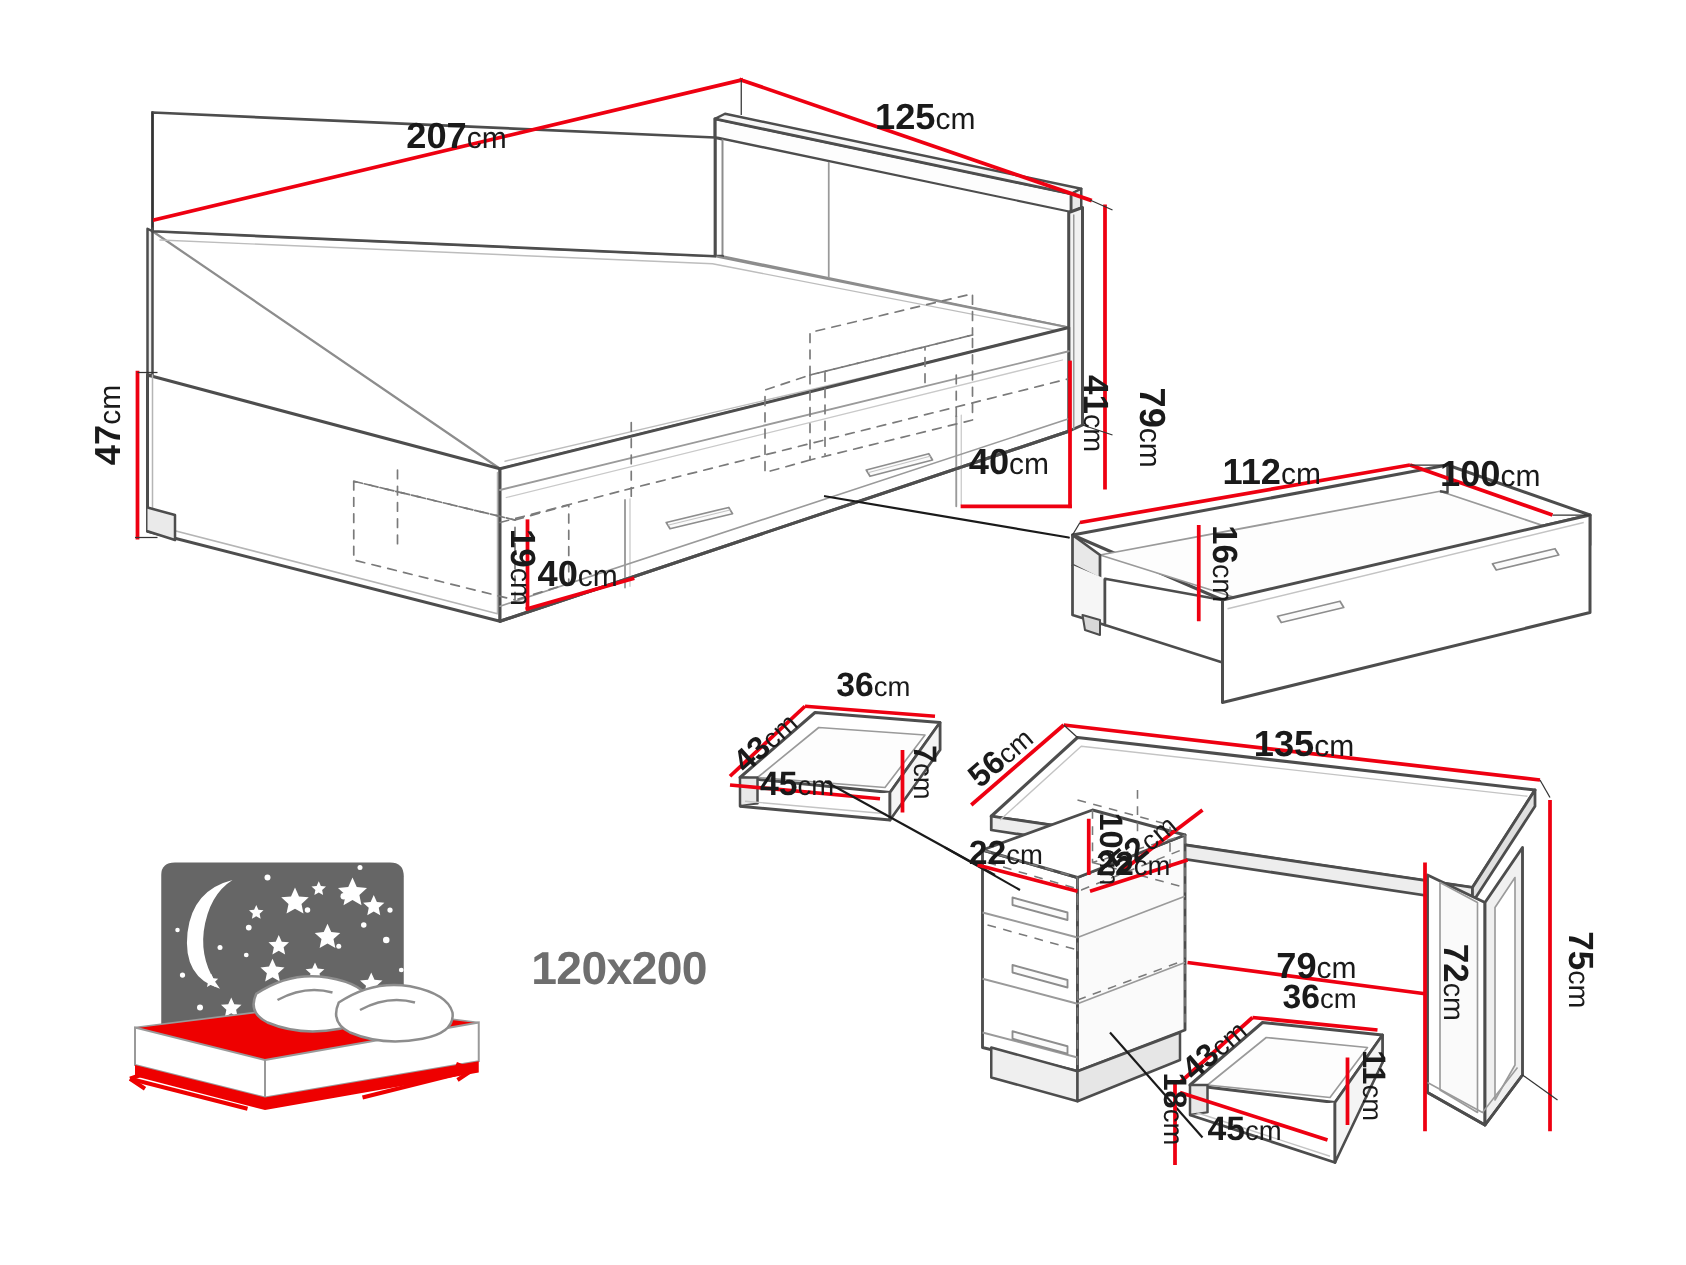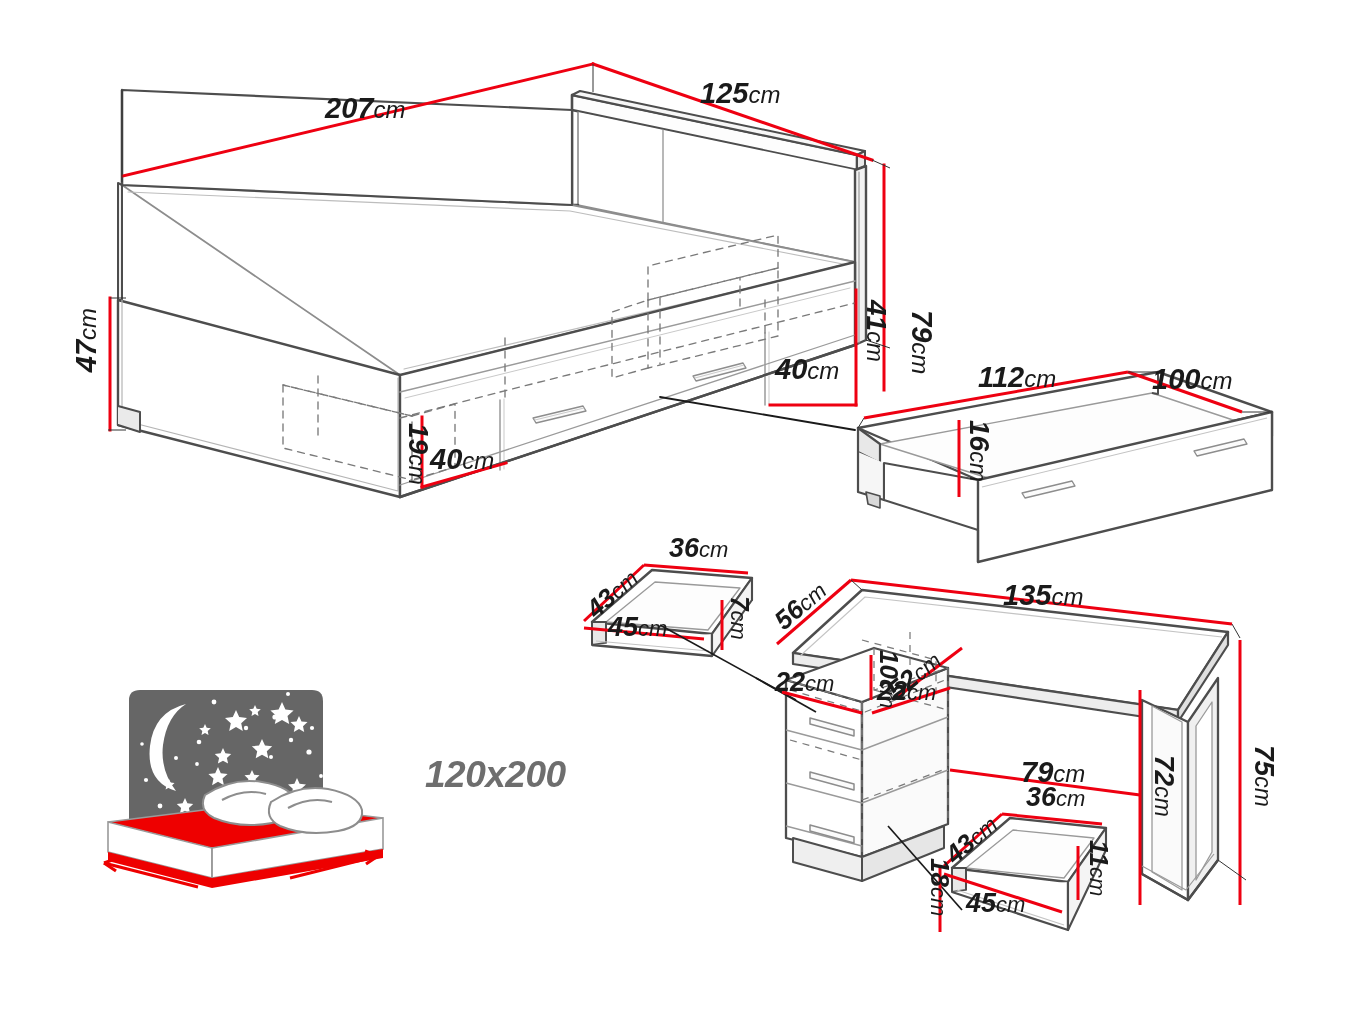--- a/index.html
+++ b/index.html
@@ -1,17 +1,17 @@
 <!DOCTYPE html>
 <html><head>
 <meta charset="utf-8">
 <style>
   html,body{margin:0;padding:0;background:#ffffff;}
   body{width:1349px;height:1012px;overflow:hidden;font-family:"Liberation Sans",sans-serif;}
-  #stage{position:relative;width:1142px;height:1012px;background:#fff;font-style:italic;}
+  #stage{position:relative;width:1142px;height:1012px;background:#fff;}
   svg{display:block;}
   .dimtext{font-family:"Liberation Sans",sans-serif;font-weight:bold;fill:#1a1a1a;}
   .unit{font-family:"Liberation Sans",sans-serif;font-weight:normal;fill:#1a1a1a;}
   .mattress-label{font-family:"Liberation Sans",sans-serif;font-weight:bold;fill:#6e6e6e;font-size:37px;letter-spacing:-0.5px;}
 </style>
 </head>
 <body>
 
 <div id="stage">
 <svg width="1349" height="1012" viewBox="0 0 1349 1012" xmlns="http://www.w3.org/2000/svg">

